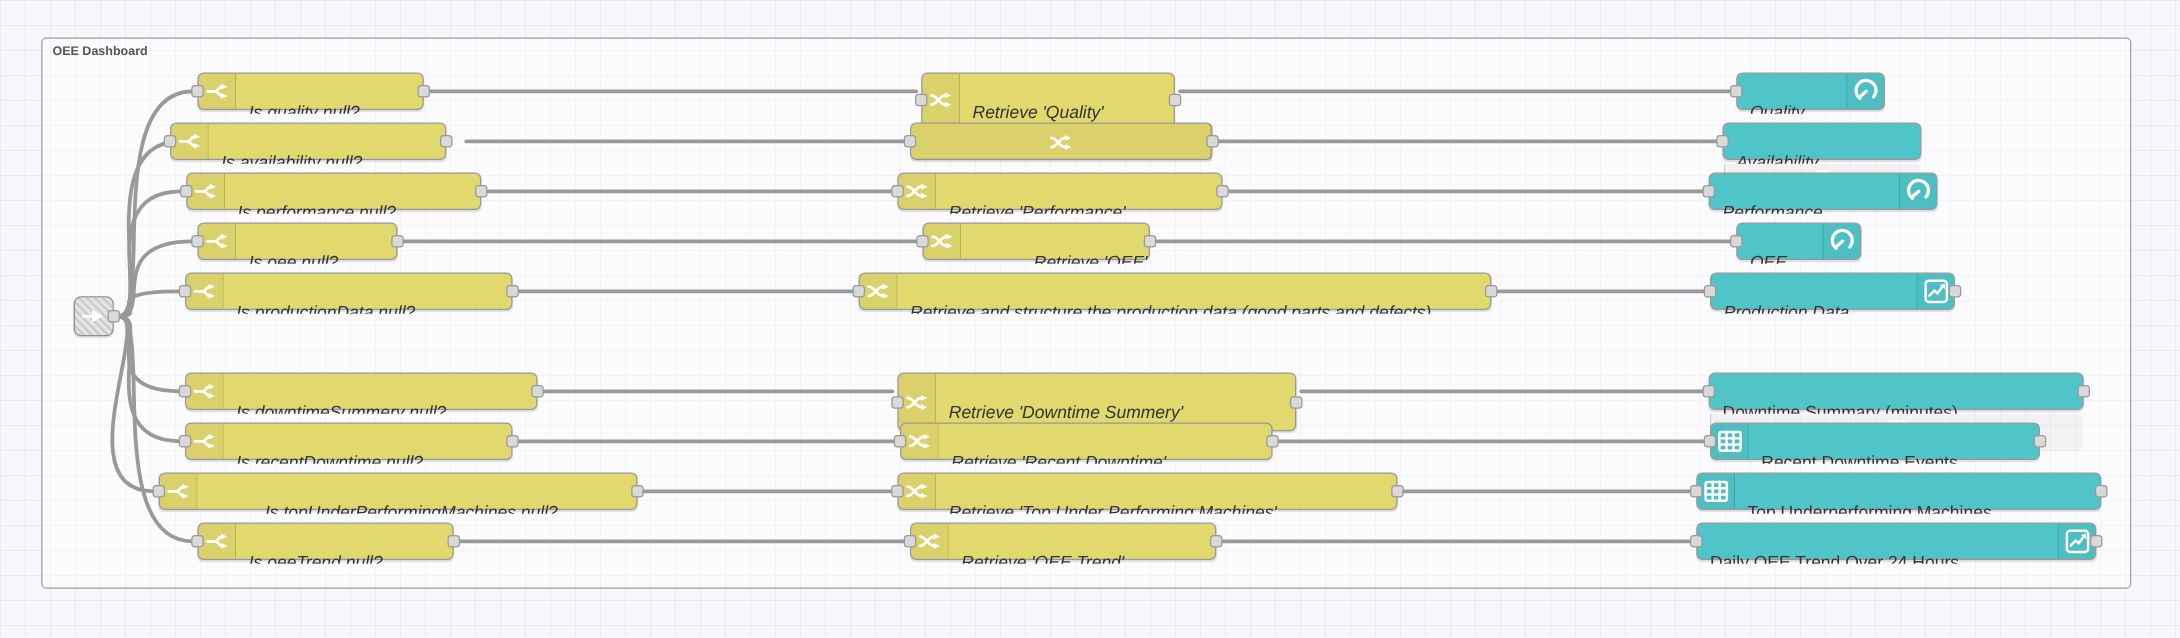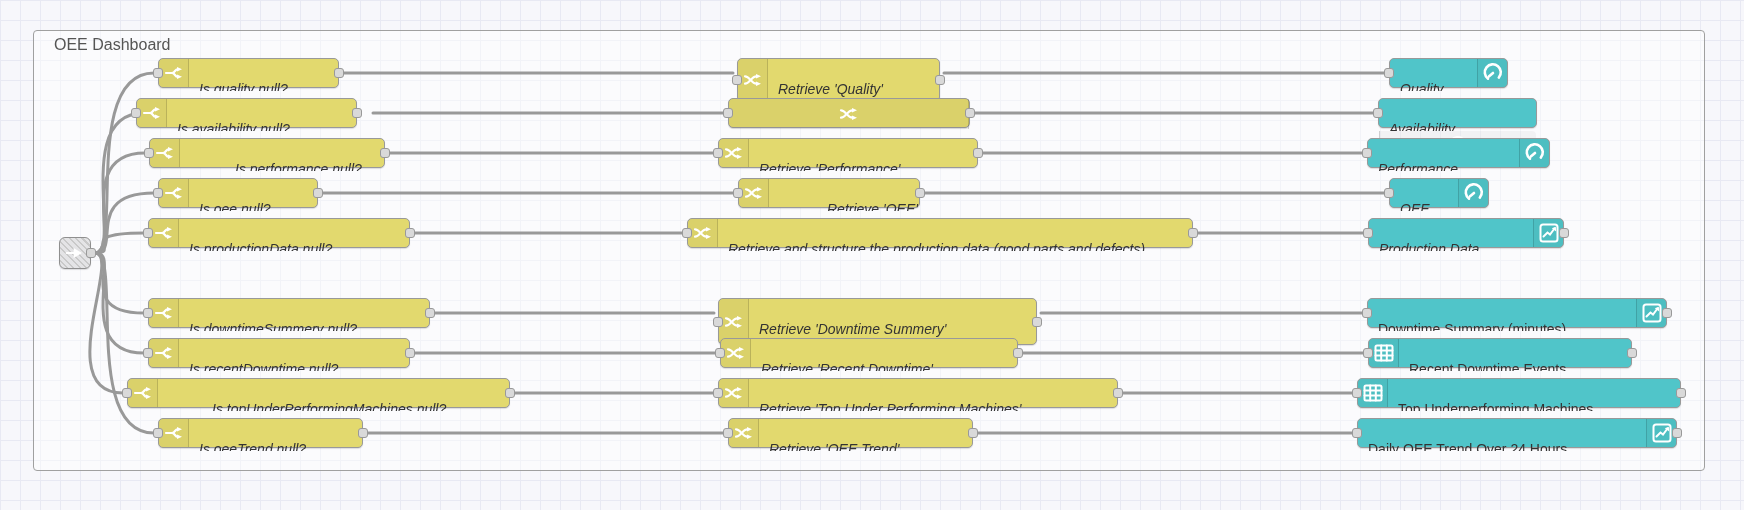--- a/index.html
+++ b/index.html
@@ -16,24 +16,25 @@
   }
   #group-rect{
     position:absolute;
     border:1px solid var(--group-border,#a0a0a0);
     border-radius:4px;
     background:var(--group-fill,rgba(255,255,255,0.45));
     box-sizing:border-box;
   }
   #group-label{
     position:absolute;
-    left:20px;top:5px;
-    font-size:16px;
+    left:8px;top:5px;
+    font-size:10px;
     color:#555;
     white-space:nowrap;
+    font-weight:bold;
   }
   #wire-layer{position:absolute;left:0;top:0;}
   .wire{stroke:var(--wire,#999);stroke-width:3;fill:none;stroke-linecap:round;}
   .node{
     position:absolute;
     height:30px;
     box-sizing:border-box;
     border:1px solid var(--node-border,#999);
     border-radius:5px;
     display:flex;
@@ -152,21 +153,21 @@
     <path d="M8 10 C11 10 11 6.3 13.5 6.3" stroke="#fff" fill="none" stroke-linecap="round" stroke-width="2.2"></path>
     <path d="M8 10 C11 10 11 13.7 13.5 13.7" stroke="#fff" fill="none" stroke-linecap="round" stroke-width="2.2"></path>
     <polygon points="13,4 18,6.3 13,8.6" fill="#fff"></polygon>
     <polygon points="13,11.4 18,13.7 13,16" fill="#fff"></polygon>
           </svg>
         </div>
         <span class="node-label italic">Is availability null?</span>
   <div class="port port-in"></div>
         <div class="port port-out"></div>
       </div>
-      <div class="node yellow" style="left: 149px; top: 138px; width: 236px; height: 30px; gap: 45px;">
+      <div class="node yellow" style="left: 149px; top: 138px; width: 236px; height: 30px;">
     <div class="icon-region left">
           <svg width="20" height="20" viewBox="0 0 20 20">
     <path d="M2 10 H8" stroke="#fff" fill="none" stroke-linecap="round" stroke-width="2.2"></path>
     <path d="M8 10 C11 10 11 6.3 13.5 6.3" stroke="#fff" fill="none" stroke-linecap="round" stroke-width="2.2"></path>
     <path d="M8 10 C11 10 11 13.7 13.5 13.7" stroke="#fff" fill="none" stroke-linecap="round" stroke-width="2.2"></path>
     <polygon points="13,4 18,6.3 13,8.6" fill="#fff"></polygon>
     <polygon points="13,11.4 18,13.7 13,16" fill="#fff"></polygon>
           </svg>
         </div>
         <span class="node-label italic">Is performance null?</span>
@@ -419,21 +420,21 @@
   <div class="icon-region right">
           <svg width="24" height="24" viewBox="0 0 24 24">
     <rect x="3.5" y="3.5" width="17" height="17" rx="2.5" stroke="#fff" fill="none" stroke-linecap="round" stroke-width="2"></rect>
     <path d="M6.5 15.5 L10.5 11.5 L13 13.5 L17.5 7.5" stroke="#fff" fill="none" stroke-linecap="round" stroke-width="2"></path>
     <polygon points="18.8,5.8 19.2,10.4 14.8,7.2" fill="#fff"></polygon>
           </svg>
         </div>
         <div class="port port-in"></div>
         <div class="port port-out"></div>
       </div>
-      <div class="node teal" style="left: 1367px; top: 298px; width: 300px; height: 30px;">
+      <div class="node teal" style="left: 1367px; top: 298px; width: 300px; height: 30px; flex-direction: column;">
     <span class="node-label align-right">Downtime Summary (minutes)</span>
   <div class="icon-region right">
           <svg width="24" height="24" viewBox="0 0 24 24">
     <rect x="3.5" y="3.5" width="17" height="17" rx="2.5" stroke="#fff" fill="none" stroke-linecap="round" stroke-width="2"></rect>
     <path d="M6.5 15.5 L10.5 11.5 L13 13.5 L17.5 7.5" stroke="#fff" fill="none" stroke-linecap="round" stroke-width="2"></path>
     <polygon points="18.8,5.8 19.2,10.4 14.8,7.2" fill="#fff"></polygon>
           </svg>
         </div>
         <div class="port port-in"></div>
         <div class="port port-out"></div>

